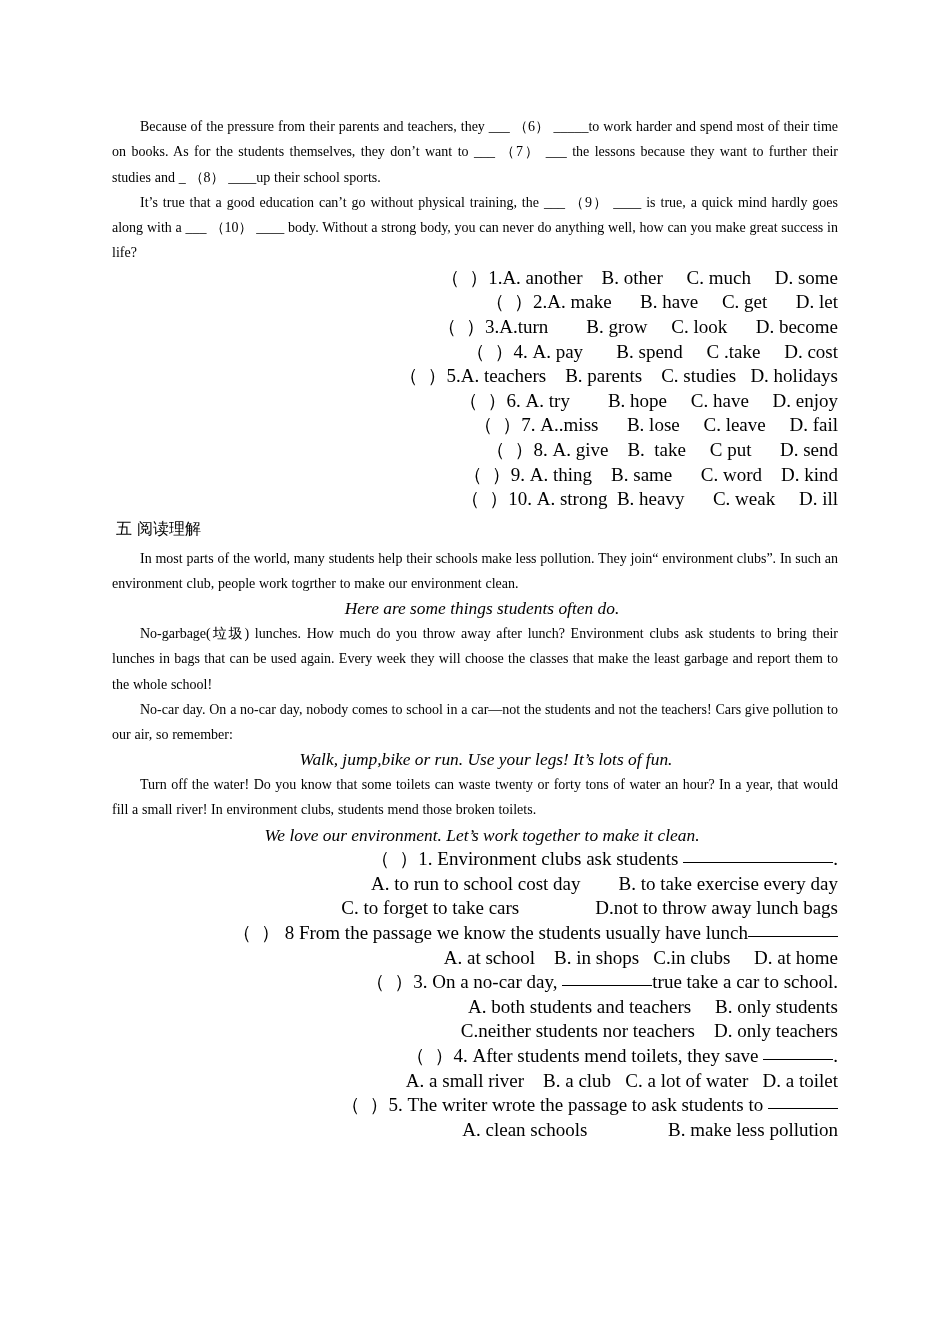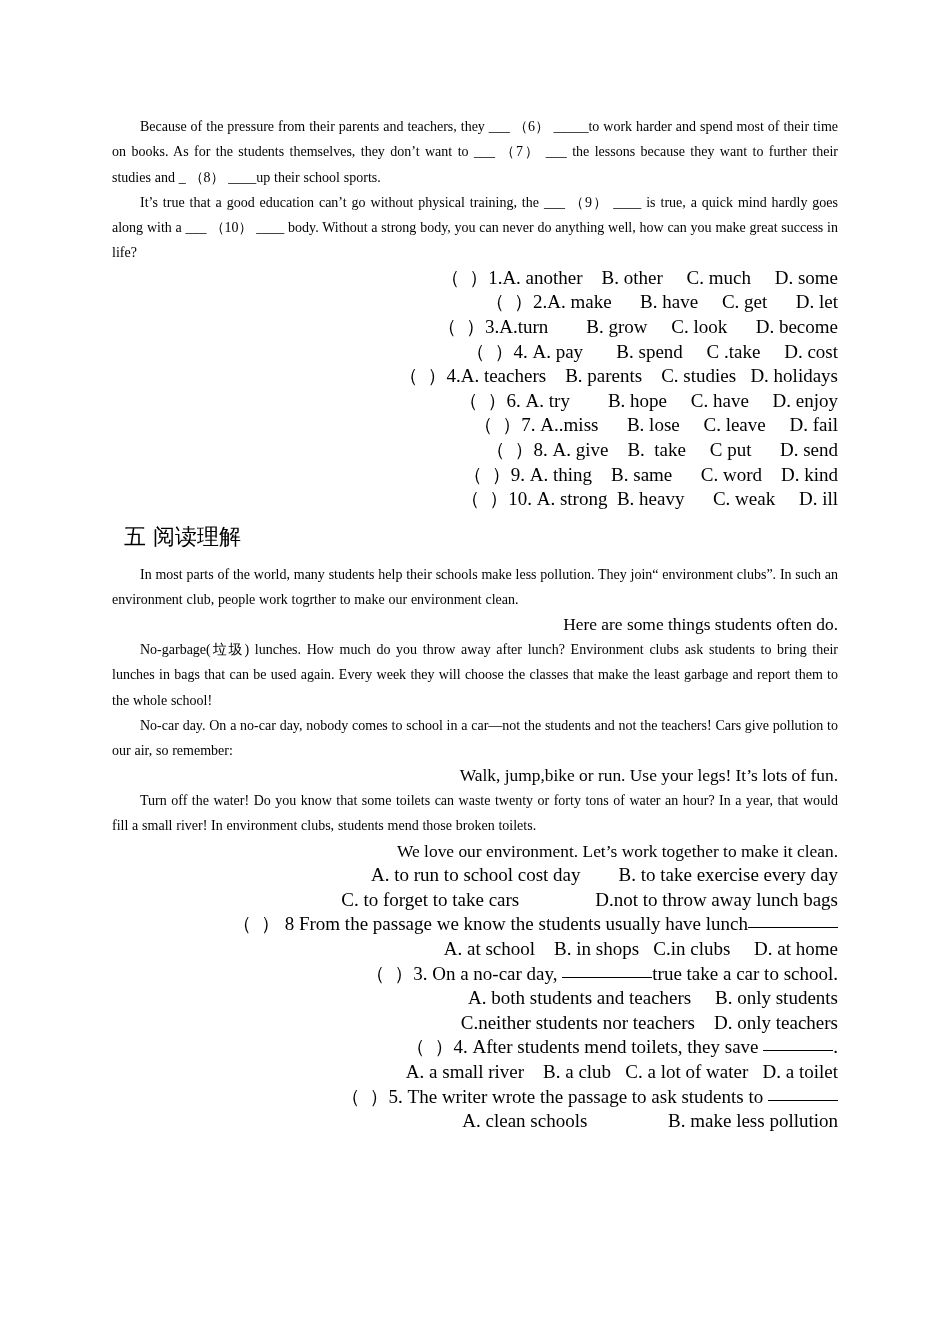--- a/index.html
+++ b/index.html
@@ -34,61 +34,62 @@
   }
   .para.last-left {
     text-align-last: left;
   }
 
   
   .line {
     font-size: 17.4px;
     line-height: 24.6px;
     margin: 0;
-    text-align: right;
+    text-align: center;
     white-space: pre;
+    font-style: italic;
   }
   .line.indent1 { padding-left: 14px; }
   .line.indent2 { padding-left: 22px; }
 
   
   .choice-line {
     font-size: 19px;
     line-height: 24.6px;
     margin: 0;
     white-space: pre;
     text-align: right;
   }
 
   
   .section-head {
-    font-size: 22px;
+    font-size: 16px;
     line-height: 26px;
-    margin: 12px;
+    margin: 4px;
     font-family: "DejaVu Sans", "Liberation Sans", sans-serif;
     white-space: pre;
   }
   .blank-l  { display:inline-block; border-bottom:1px solid #000; width:70px; vertical-align: 2px; }
   .blank-xl { display:inline-block; border-bottom:1px solid #000; width:90px; vertical-align: 2px; }
   .blank-xxl{ display:inline-block; border-bottom:1px solid #000; width:150px; vertical-align: 2px; }
 </style>
 </head>
 <body>
 
 <div class="page">
 
   <p class="para">Because of the pressure from their parents and teachers, they ___ （6） _____to work harder and spend most of their time on books. As for the students themselves, they don’t want to ___ （7） ___ the lessons because they want to further their studies and _ （8） ____up their school sports.</p>
   <p class="para last-left">It’s true that a good education can’t go without physical training, the ___ （9） ____ is true, a quick mind hardly goes along with a ___ （10） ____ body. Without a strong body, you can never do anything well, how can you make great success in life?</p>
 
   <div>
     <p class="choice-line">（  ）1.A. another    B. other     C. much     D. some</p>
     <p class="choice-line">（  ）2.A. make      B. have     C. get      D. let</p>
     <p class="choice-line">（  ）3.A.turn        B. grow     C. look      D. become</p>
     <p class="choice-line">（  ）4. A. pay       B. spend     C .take     D. cost</p>
-    <p class="choice-line">（  ）4.A. teachers    B. parents    C. studies   D. holidays</p>
+    <p class="choice-line">（  ）5.A. teachers    B. parents    C. studies   D. holidays</p>
     <p class="choice-line">（  ）6. A. try        B. hope     C. have     D. enjoy</p>
     <p class="choice-line">（  ）7. A..miss      B. lose     C. leave     D. fail</p>
     <p class="choice-line">（  ）8. A. give    B.  take     C put      D. send</p>
     <p class="choice-line">（  ）9. A. thing    B. same      C. word    D. kind</p>
     <p class="choice-line">（  ）10. A. strong  B. heavy      C. weak     D. ill</p>
   </div>
 
   <p class="section-head">五 阅读理解</p>
 
   <div>
@@ -97,20 +98,21 @@
     <p class="para">No-garbage(垃圾) lunches. How much do you throw away after lunch? Environment clubs ask students to bring their lunches in bags that can be used again. Every week they will choose the classes that make the least garbage and report them to the whole school!</p>
     <p class="para">No-car day. On a no-car day, nobody comes to school in a car—not the students and not the teachers! Cars give pollution to our air, so remember:</p>
     <p class="line indent2">Walk, jump,bike or run. Use your legs! It’s lots of fun.</p>
     <p class="para">Turn off the water! Do you know that some toilets can waste twenty or forty tons of water an hour? In a year, that would fill a small river! In environment clubs, students mend those broken toilets.</p>
     <p class="line indent1">We love our environment. Let’s work together to make it clean.</p>
   </div>
 
   <div>
 
     <div>
+      <p class="choice-line"><span>（  ）1. Environment clubs ask students </span><span class="blank-xxl"></span><span>.</span></p>
       <p class="choice-line indent2">A. to run to school cost day        B. to take exercise every day</p>
       <p class="choice-line indent2">C. to forget to take cars                D.not to throw away lunch bags</p>
     </div>
 
     <div>
       <p class="choice-line"><span>（  ） 8 From the passage we know the students usually have lunch</span><span class="blank-xl"></span><span></span></p>
       <p class="choice-line indent2">A. at school    B. in shops   C.in clubs     D. at home</p>
     </div>
 
     <div>

